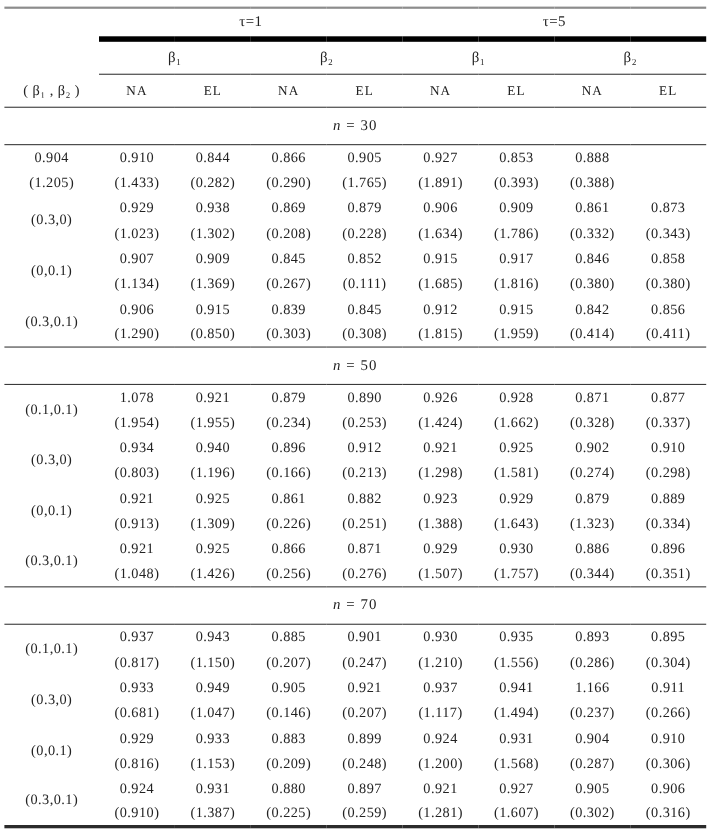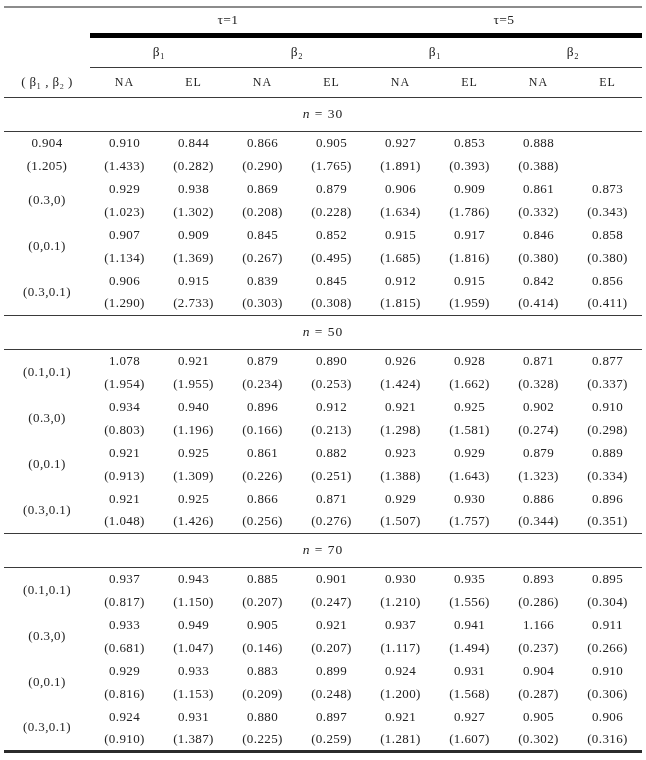--- a/index.html
+++ b/index.html
@@ -156,40 +156,40 @@
           <td>0.852</td>
           <td>0.915</td>
           <td>0.917</td>
           <td>0.846</td>
           <td>0.858</td>
         </tr>
         <tr class="data-row">
           <td>(1.134)</td>
           <td>(1.369)</td>
           <td>(0.267)</td>
-          <td>(0.495)</td>
+          <td>(0.111)</td>
           <td>(1.685)</td>
           <td>(1.816)</td>
           <td>(0.380)</td>
           <td>(0.380)</td>
         </tr>
         <tr class="data-row">
           <td class="group-label" rowspan="2">(0.3,0.1)</td>
           <td>0.906</td>
           <td>0.915</td>
           <td>0.839</td>
           <td>0.845</td>
           <td>0.912</td>
           <td>0.915</td>
           <td>0.842</td>
           <td>0.856</td>
         </tr>
         <tr class="data-row">
           <td>(1.290)</td>
-          <td>(2.733)</td>
+          <td>(0.850)</td>
           <td>(0.303)</td>
           <td>(0.308)</td>
           <td>(1.815)</td>
           <td>(1.959)</td>
           <td>(0.414)</td>
           <td>(0.411)</td>
         </tr>
         <tr class="section-row">
           <td class="section-title" colspan="9"><i>n</i> = 50</td>
         </tr>

